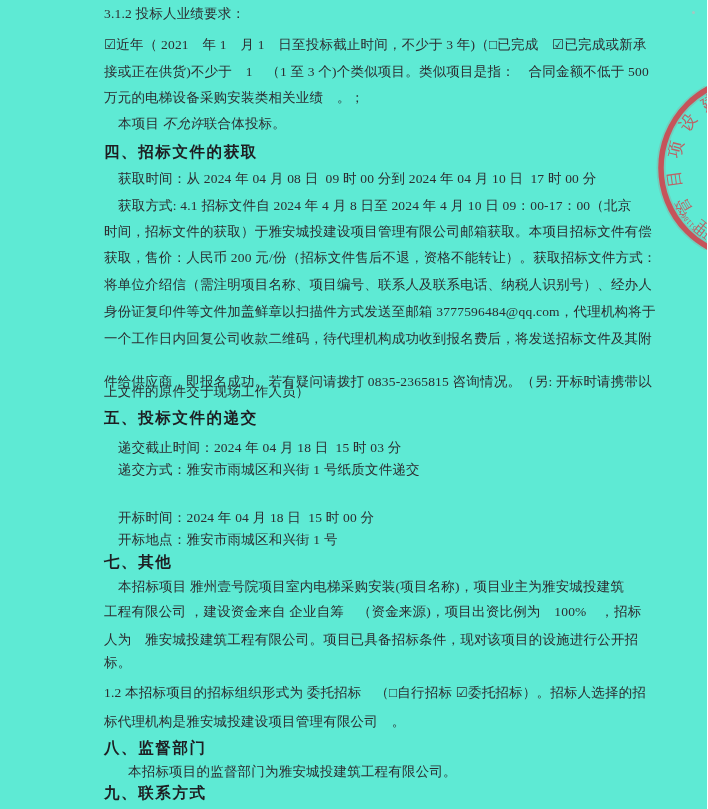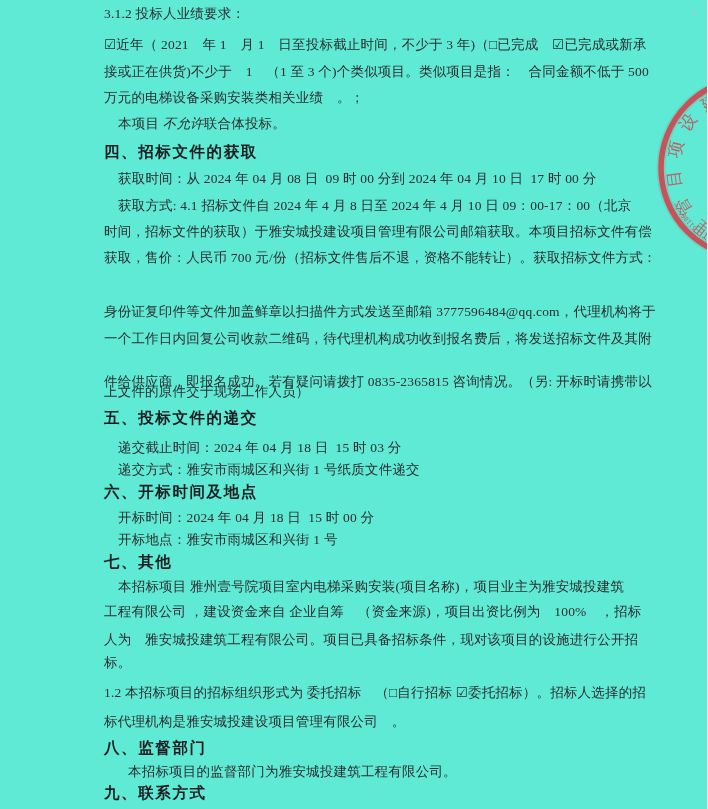--- a/index.html
+++ b/index.html
@@ -57,31 +57,31 @@
   <div class="line" style="top:35px">☑近年（ 2021　年 1　月 1　日至投标截止时间，不少于 3 年)（□已完成　☑已完成或新承</div>
   <div class="line" style="top:62px">接或正在供货)不少于　1　（1 至 3 个)个类似项目。类似项目是指：　合同金额不低于 500</div>
   <div class="line" style="top:88px">万元的电梯设备采购安装类相关业绩　。；</div>
 
   <div class="line indent" style="top:114px"><span>本项目 </span><span class="em-italic">不允许</span><span>联合体投标。</span></div>
 
   <div class="line heading" style="top:141px">四、招标文件的获取</div>
   <div class="line indent" style="top:169px">获取时间：从 2024 年 04 月 08 日  09 时 00 分到 2024 年 04 月 10 日  17 时 00 分</div>
   <div class="line indent" style="top:196px">获取方式: 4.1 招标文件自 2024 年 4 月 8 日至 2024 年 4 月 10 日 09：00-17：00（北京</div>
   <div class="line" style="top:222px">时间，招标文件的获取）于雅安城投建设项目管理有限公司邮箱获取。本项目招标文件有偿</div>
-  <div class="line" style="top:248px">获取，售价：人民币 700 元/份（招标文件售后不退，资格不能转让）。获取招标文件方式：</div>
+  <div class="line" style="top:248px">获取，售价：人民币 200 元/份（招标文件售后不退，资格不能转让）。获取招标文件方式：</div>
+  <div class="line" style="top:275px">将单位介绍信（需注明项目名称、项目编号、联系人及联系电话、纳税人识别号）、经办人</div>
   <div class="line" style="top:302px">身份证复印件等文件加盖鲜章以扫描件方式发送至邮箱 3777596484@qq.com，代理机构将于</div>
   <div class="line" style="top:329px">一个工作日内回复公司收款二维码，待代理机构成功收到报名费后，将发送招标文件及其附</div>
   <div class="line" style="top:372px">件给供应商，即报名成功。若有疑问请拨打 0835-2365815 咨询情况。（另: 开标时请携带以</div>
   <div class="line" style="top:382px">上文件的原件交于现场工作人员）</div>
 
   <div class="line heading" style="top:407px">五、投标文件的递交</div>
   <div class="line indent" style="top:438px">递交截止时间：2024 年 04 月 18 日  15 时 03 分</div>
   <div class="line indent" style="top:460px">递交方式：雅安市雨城区和兴街 1 号纸质文件递交</div>
 
-  <div class="line heading" style="top:481px">六、开标时间及地点</div>
   <div class="line indent" style="top:508px">开标时间：2024 年 04 月 18 日  15 时 00 分</div>
   <div class="line indent" style="top:530px">开标地点：雅安市雨城区和兴街 1 号</div>
 
   <div class="line heading" style="top:551px">七、其他</div>
   <div class="line indent" style="top:577px">本招标项目 雅州壹号院项目室内电梯采购安装(项目名称)，项目业主为雅安城投建筑</div>
   <div class="line" style="top:602px">工程有限公司 ，建设资金来自 企业自筹　（资金来源)，项目出资比例为　100%　，招标</div>
   <div class="line" style="top:630px">人为　雅安城投建筑工程有限公司。项目已具备招标条件，现对该项目的设施进行公开招</div>
   <div class="line" style="top:653px">标。</div>
   <div class="line" style="top:683px">1.2 本招标项目的招标组织形式为 委托招标　（□自行招标 ☑委托招标）。招标人选择的招</div>
   <div class="line" style="top:712px">标代理机构是雅安城投建设项目管理有限公司　。</div>

